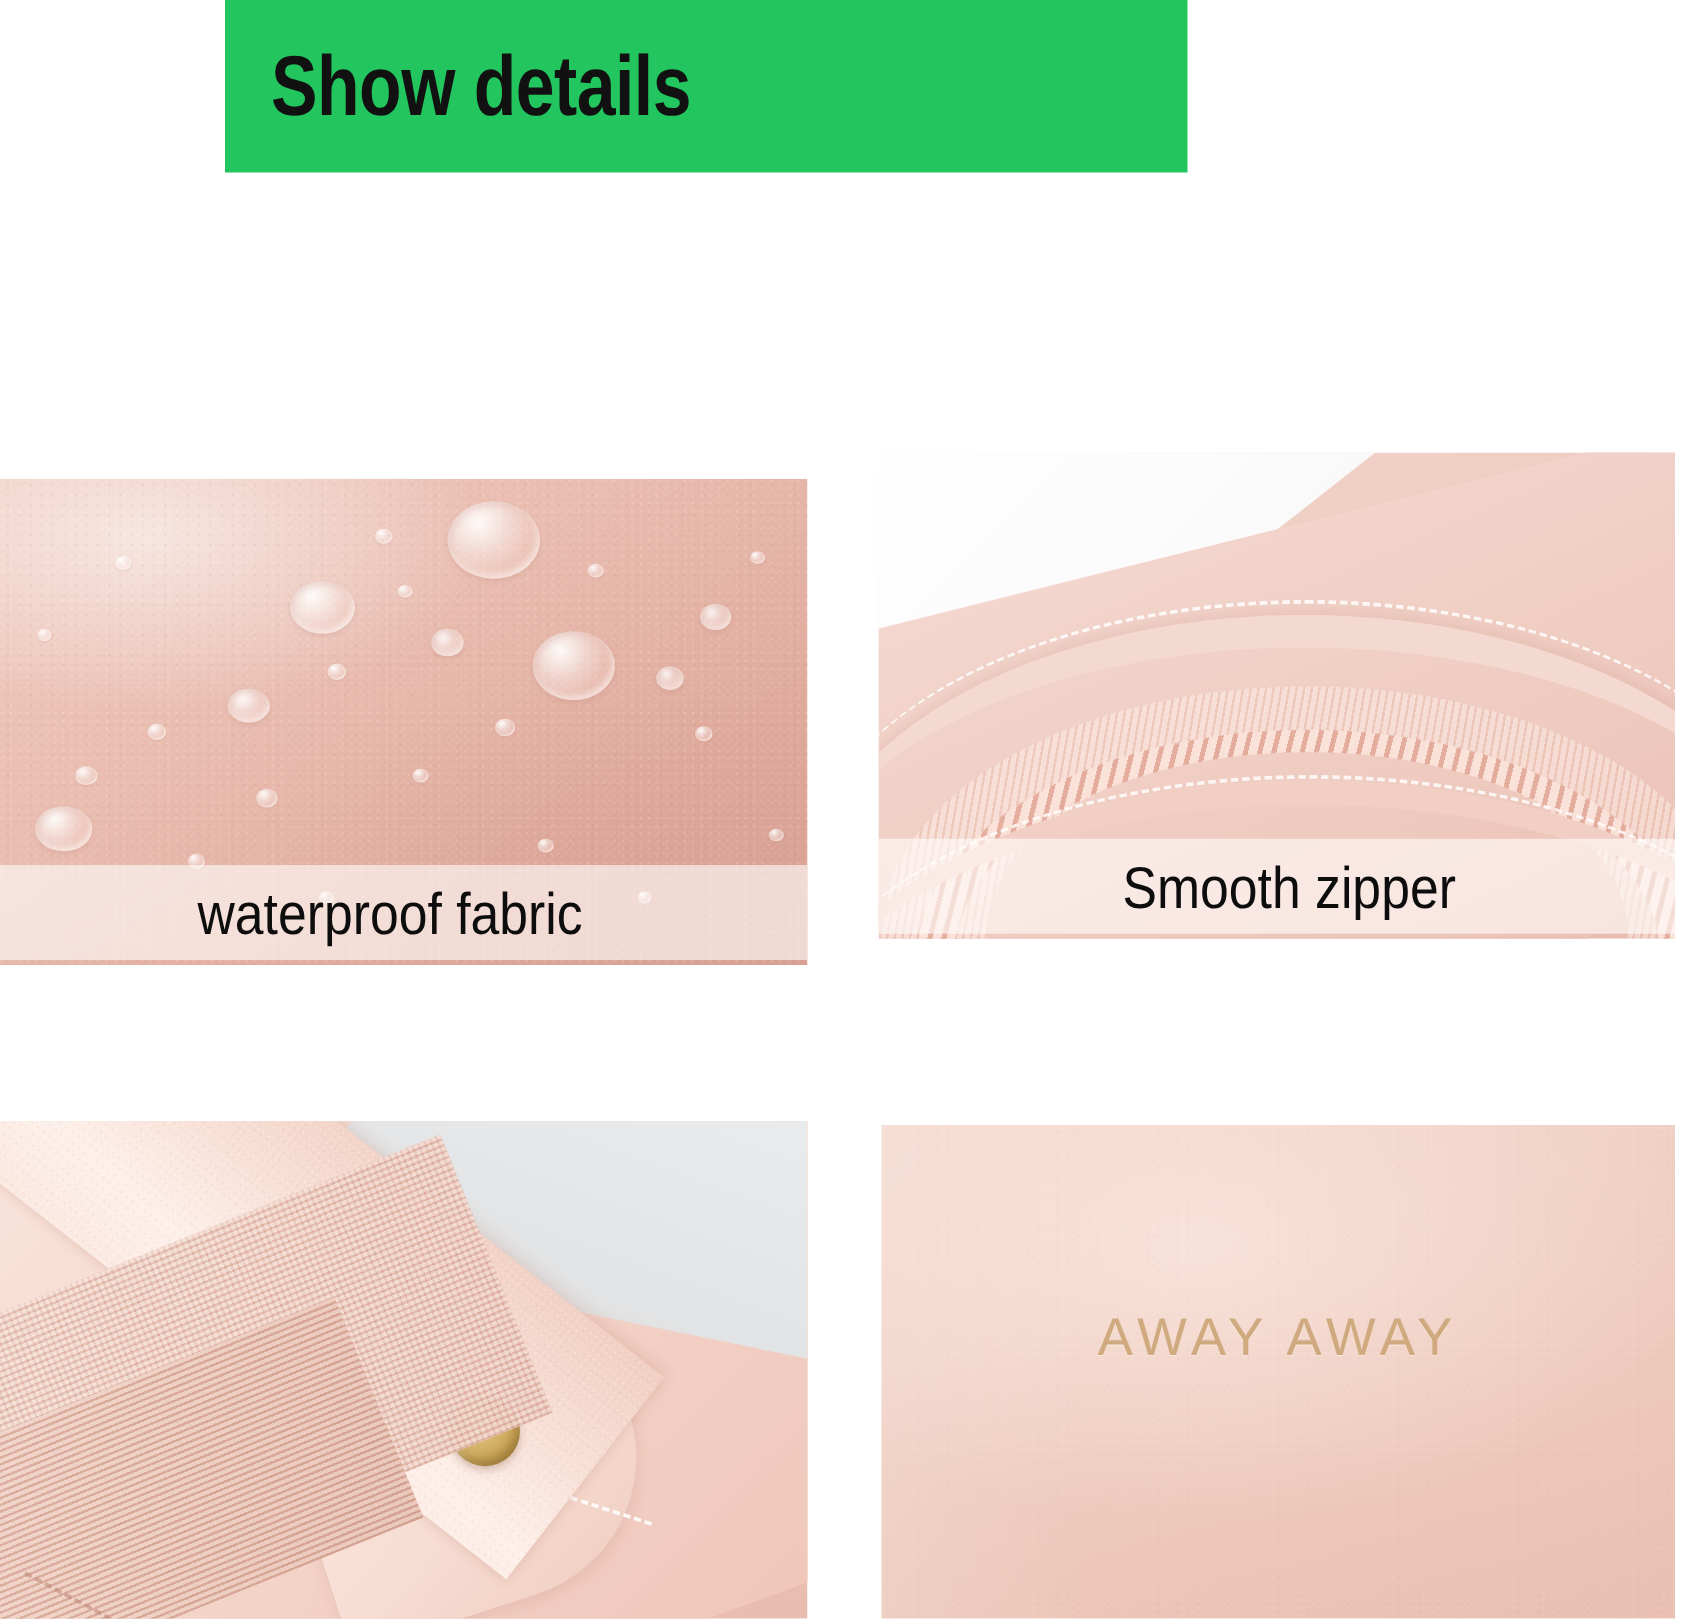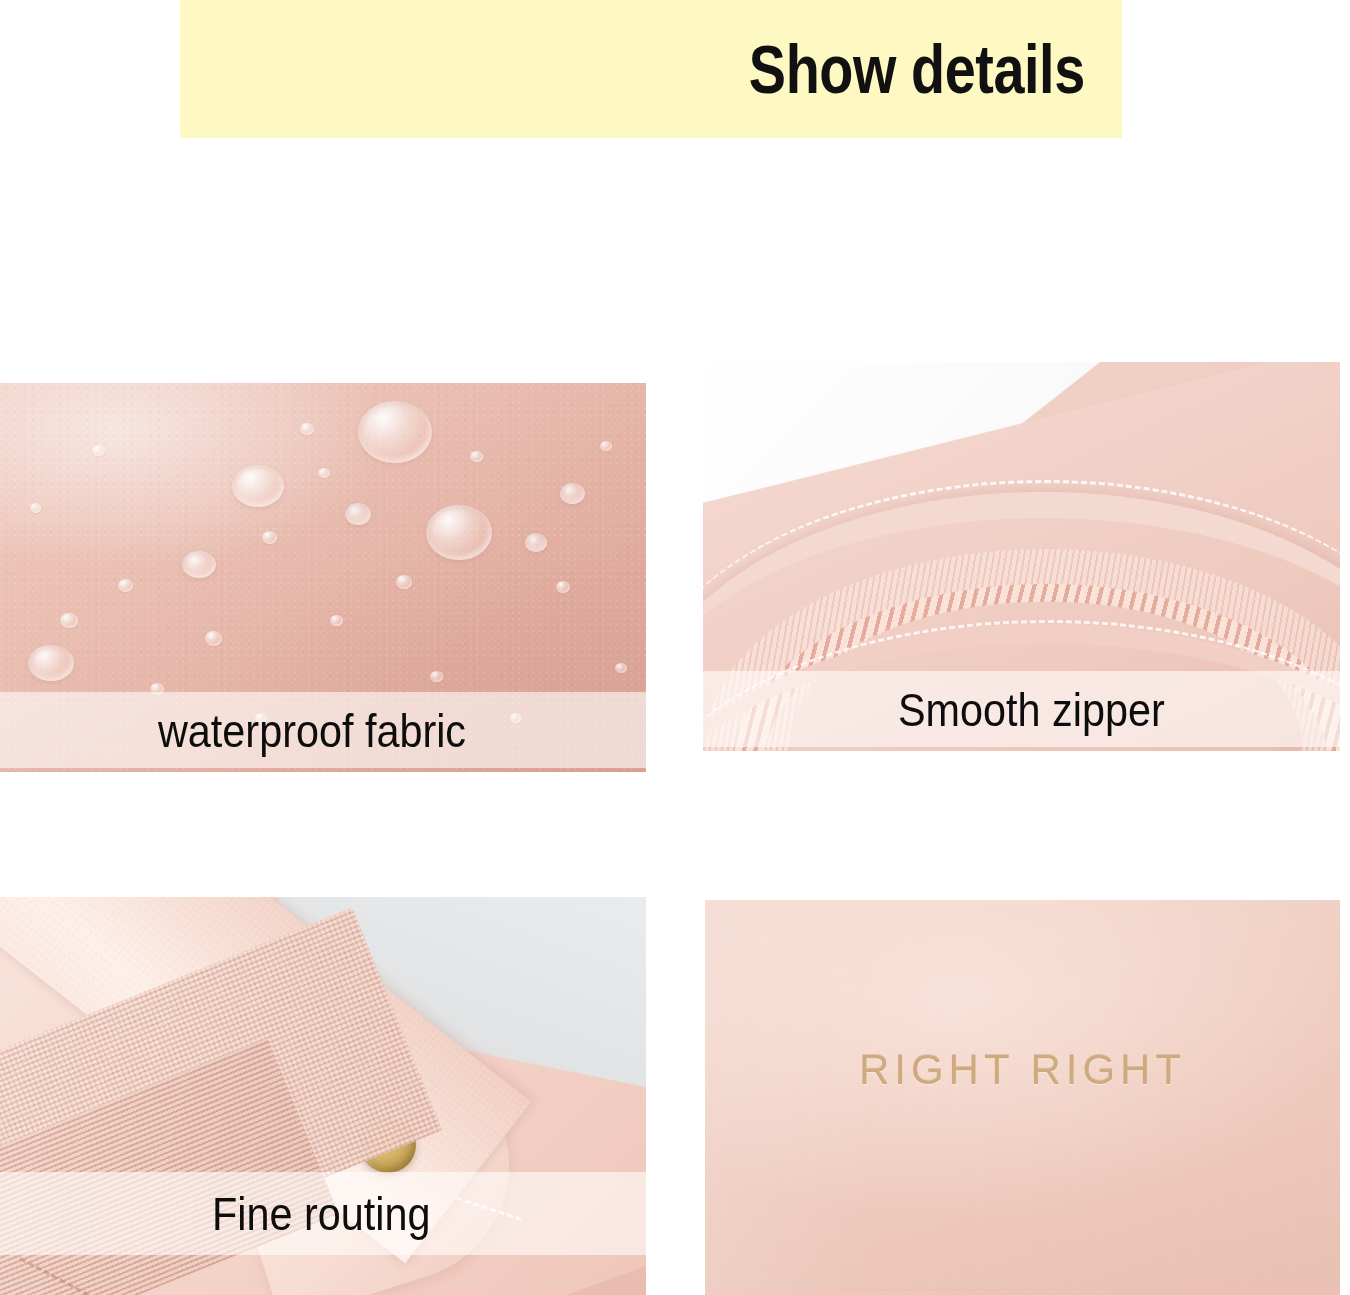--- a/index.html
+++ b/index.html
@@ -15,26 +15,26 @@
     overflow: hidden;
     font-family: "Liberation Sans", sans-serif;
     -webkit-font-smoothing: antialiased;
   }
 
   
   #header-banner {
     position: absolute;
     left: 180px;
     top: 0px;
-    width: 942px;
+    width: 770px;
     height: 138px;
-    background: #fef9c3;
+    background: #22c55e;
     display: flex;
     align-items: center;
-    justify-content: flex-end;
+    justify-content: flex-start;
   }
   #header-title {
     font-family: "Liberation Sans Narrow", "Liberation Sans", sans-serif;
     font-size: 68px;
     font-weight: bold;
     color: #111111;
     letter-spacing: -0.5px;
     transform: scaleX(0.82);
     transform-origin: center;
     white-space: nowrap;
@@ -450,26 +450,23 @@
     <div class="fr-stitch-arc"></div>
     <div class="fr-strap">
       <div class="fr-strap-grain"></div>
     </div>
     <div class="fr-snap"></div>
     <div class="fr-weave"></div>
     <div class="fr-weave2"></div>
     <div class="fr-stitch fr-stitch-lower"></div>
   </div>
 
-  <div class="caption-band" id="caption-routing">
-    <span class="caption-text">Fine routing</span>
-  </div>
 </div>
 
 <div class="panel" id="panel-logo">
   <div class="panel-photo">
     <div class="bl-bg"></div>
     <div class="bl-grain"></div>
     <div class="bl-sheen"></div>
-    <div id="brand-logo-text">RIGHT RIGHT</div>
+    <div id="brand-logo-text">AWAY AWAY</div>
   </div>
 
 </div>
 
 </body></html>

